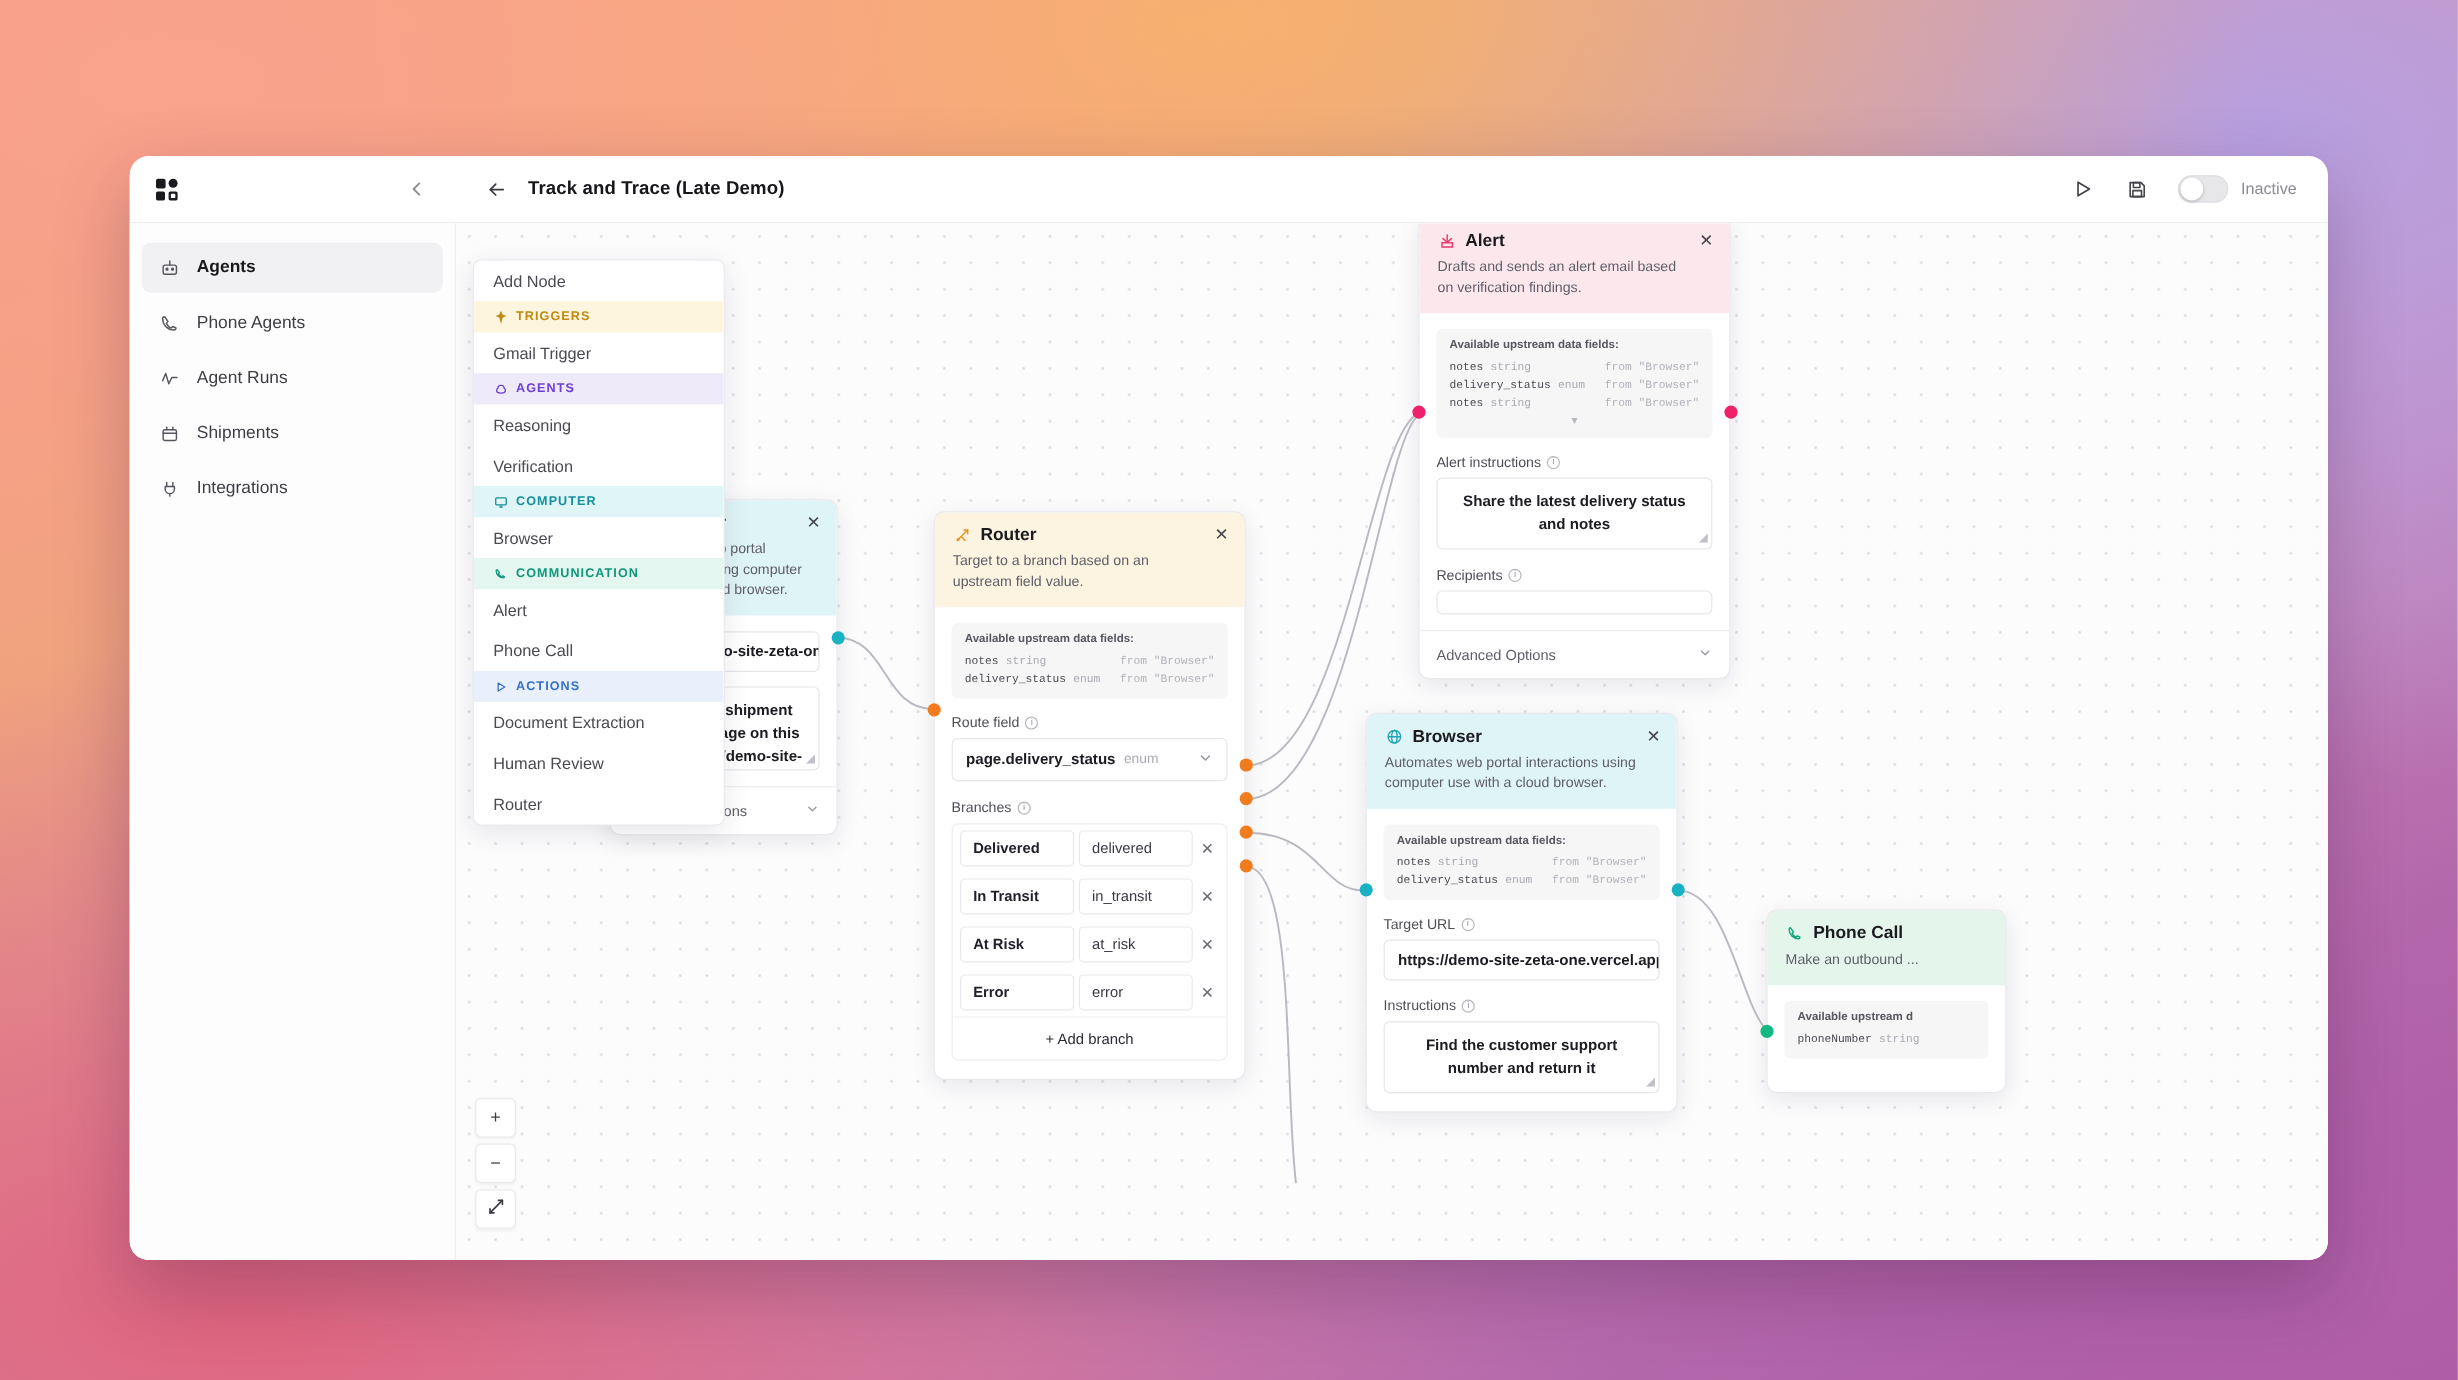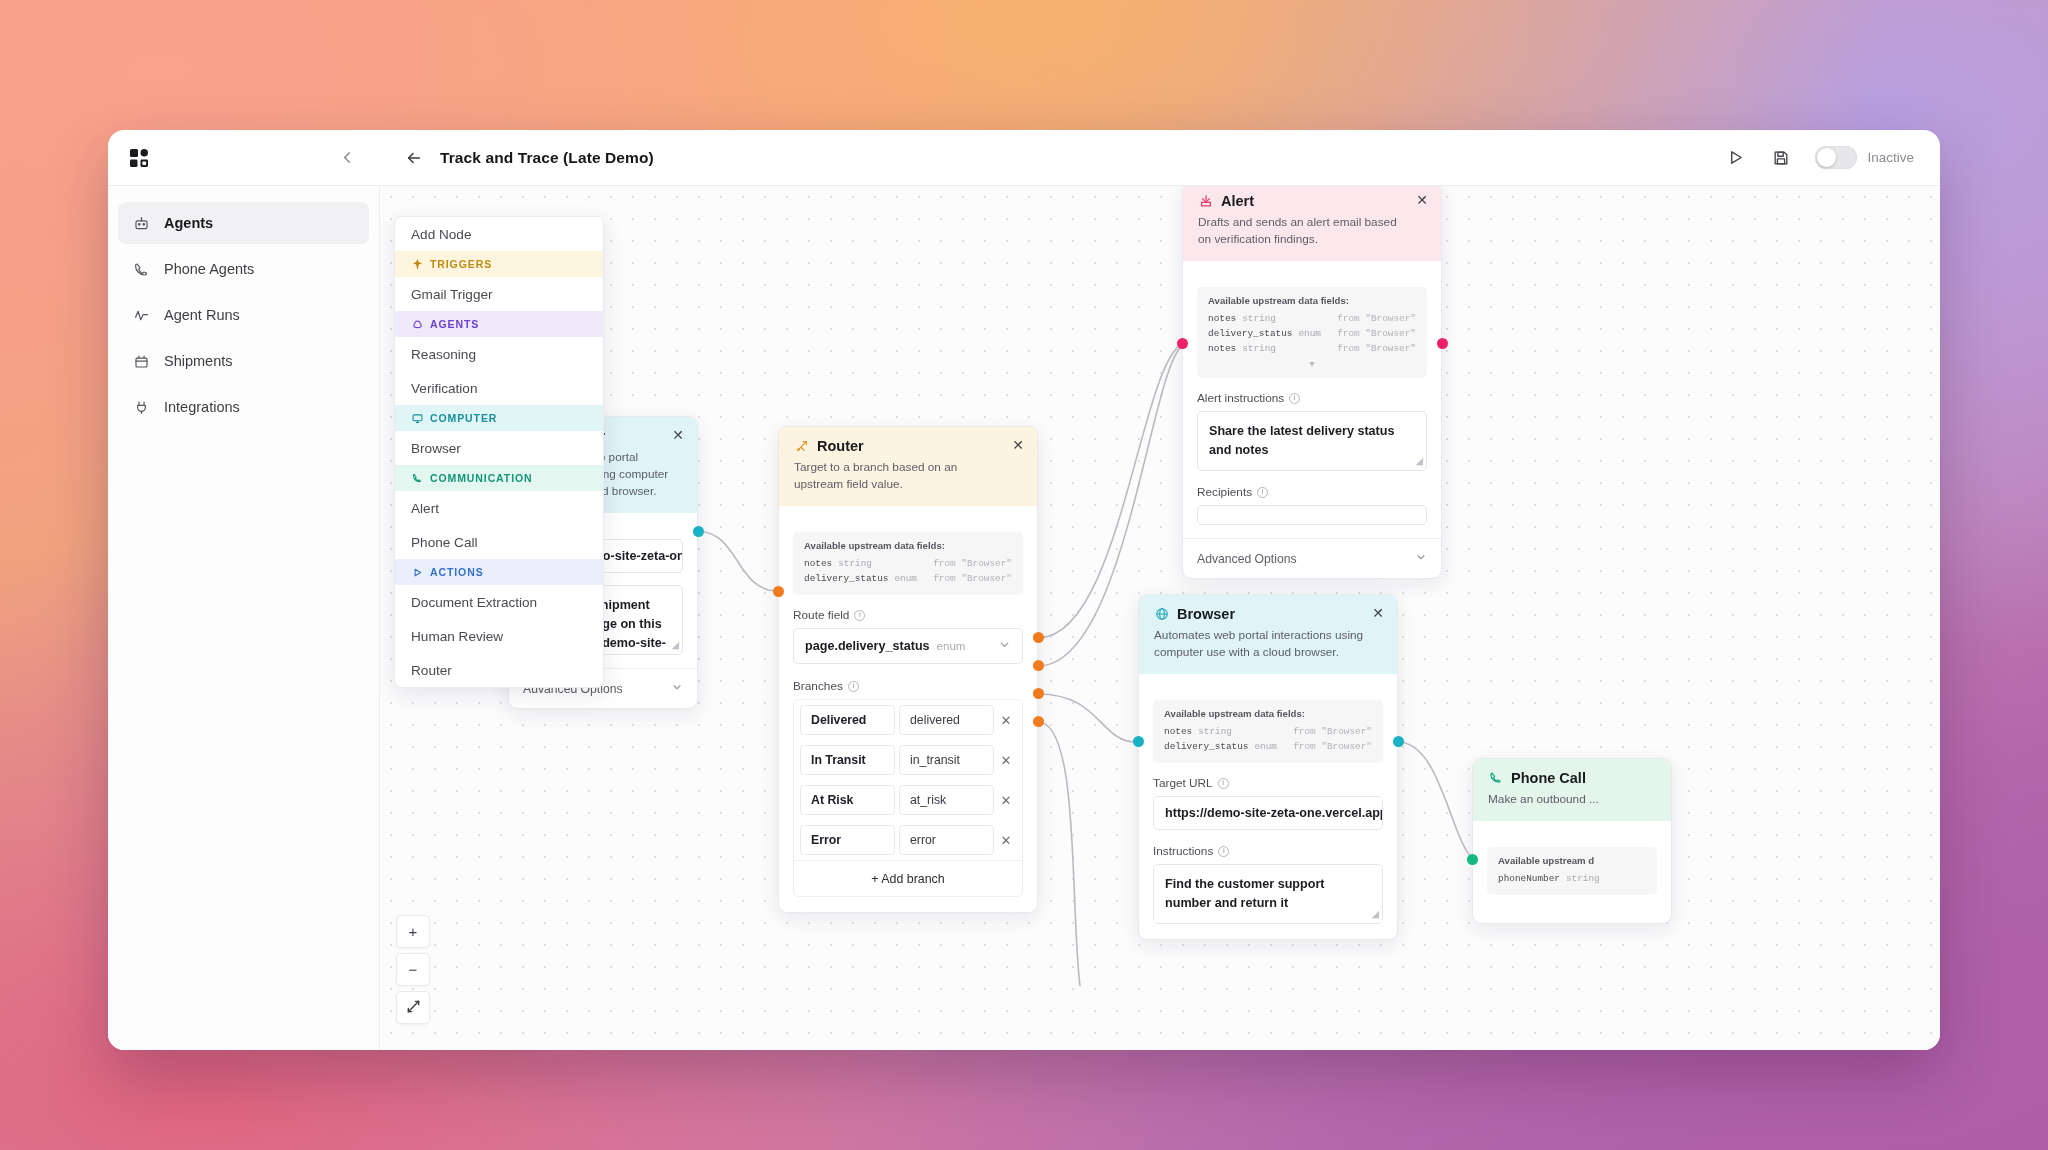--- a/index.html
+++ b/index.html
@@ -144,21 +144,21 @@
     font-size: 14.5px; font-weight: 700; color: #1a1a1f;
   }
   .node-title .tic { width: 15px; height:15px; display:flex; align-items:center; justify-content:center; }
   .node-desc { font-size: 11.8px; color: #5e5e68; line-height: 1.45; margin-top: 5px; padding-right: 14px; }
   .node-close {
     position: absolute; right: 11px; top: 10px;
     width: 16px; height: 16px; cursor: pointer;
     color: #44444c; display:flex; align-items:center; justify-content:center;
     font-size: 14px; line-height:1;
   }
-  .node-body { padding: 26px 14px 15px; }
+  .node-body { padding: 13px 14px 15px; }
 
   .upstream {
     background: #f6f6f7; border-radius: 5px;
     padding: 8px 11px 9px; margin-bottom: 13px;
   }
   .upstream-title { font-size: 9.6px; font-weight: 700; color: #56565e; margin-bottom: 5px; }
   .upstream-row { display: flex; align-items: flex-end; font-size: 9.4px; font-family: "Liberation Mono", monospace; line-height: 1.6; }
   .up-name { color: #4a4a52; }
   .up-type { color: #a9a9b2; margin-left: 6px; }
   .up-src  { margin-left: auto; color: #b2b2ba; }
@@ -182,21 +182,21 @@
   .field-select {
     border: 1px solid #e6e6ea; border-radius: 5px;
     padding: 9px 11px; font-size: 12.6px; color: #1c1c22;
     background:#fff; display:flex; align-items:center; gap:7px; font-weight:600;
   }
   .sel-type { color:#a9a9b2; font-weight:400; font-size:11.5px; }
   .sel-caret { margin-left:auto; color:#9a9aa3; }
   .field-textarea {
     border: 1px solid #e6e6ea; border-radius: 5px;
     padding: 10px 11px; font-size: 12.6px; color: #1c1c22;
-    line-height: 1.5; font-weight: 600; position: relative; background:#fff;
+    line-height: 1.5; font-weight: 600; position: relative; background:#fff;text-align:center;
   }
   .resize-grip {
     position:absolute; right:3px; bottom:2px; color:#c0c0c8; font-size:9px;
     transform: rotate(0deg);
   }
   .redacted { height: 15px; background:#000; border-radius:1px; width: 125px; }
   .adv-opts {
     display:flex; align-items:center; border-top:1px solid #eeeef1;
     margin: 13px -14px -15px; padding: 12px 14px 12px;
     font-size: 12.2px; color:#5e5e68; cursor:pointer;

